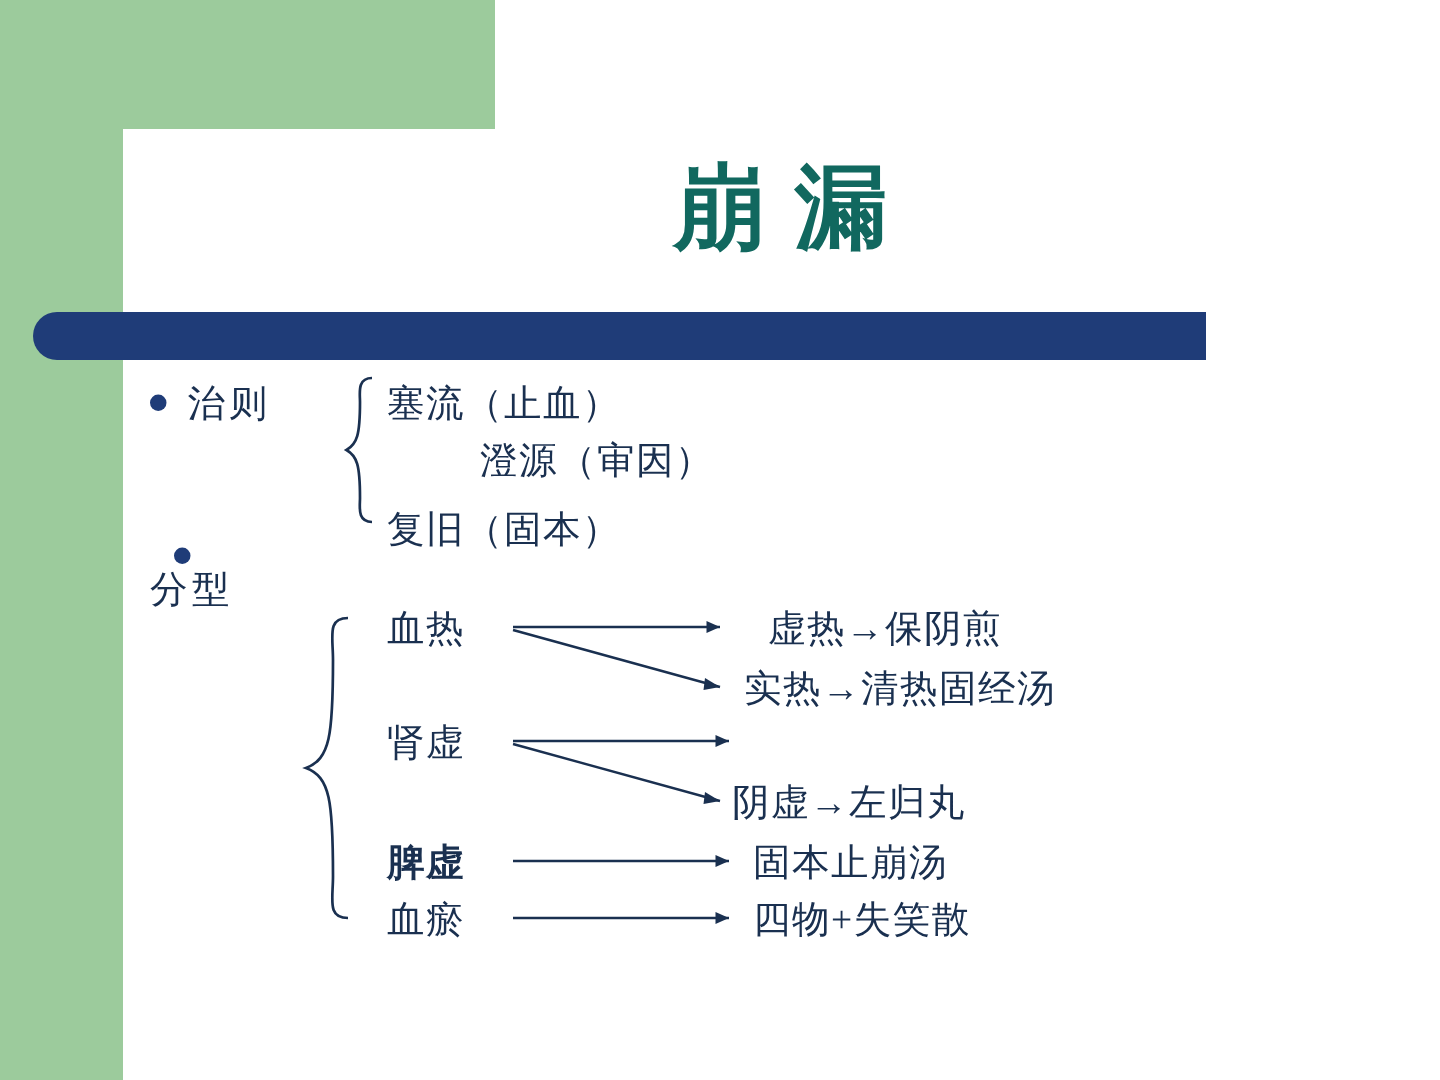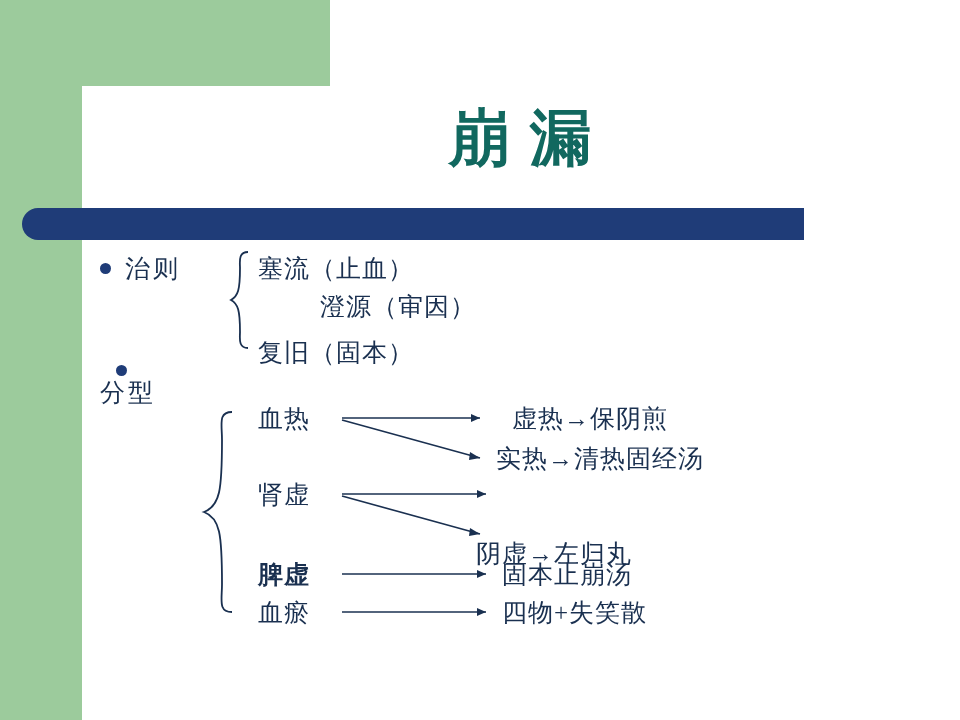--- a/index.html
+++ b/index.html
@@ -164,17 +164,17 @@
     <span class="bullet-label">分型</span>
   </div>
 
   <div class="txt" style="left:258px; top:402px;">血热</div>
   <div class="txt" style="left:258px; top:478px;">肾虚</div>
   <div class="txt" style="left:258px; top:558px;font-weight:bold;">脾虚</div>
   <div class="txt" style="left:258px; top:596px;">血瘀</div>
 
   <div class="txt" style="left:512px; top:402px;text-align:right;">虚热→保阴煎</div>
   <div class="txt" style="left:496px; top:442px;">实热→清热固经汤</div>
-  <div class="txt" style="left:476px; top:518px;margin-top:19px;">阴虚→左归丸</div>
+  <div class="txt" style="left:488px; top:518px;">阴虚→左归丸</div>
   <div class="txt" style="left:502px; top:558px;">固本止崩汤</div>
   <div class="txt" style="left:502px; top:596px;">四物+失笑散</div>
 
 </div>
 
 </body></html>

